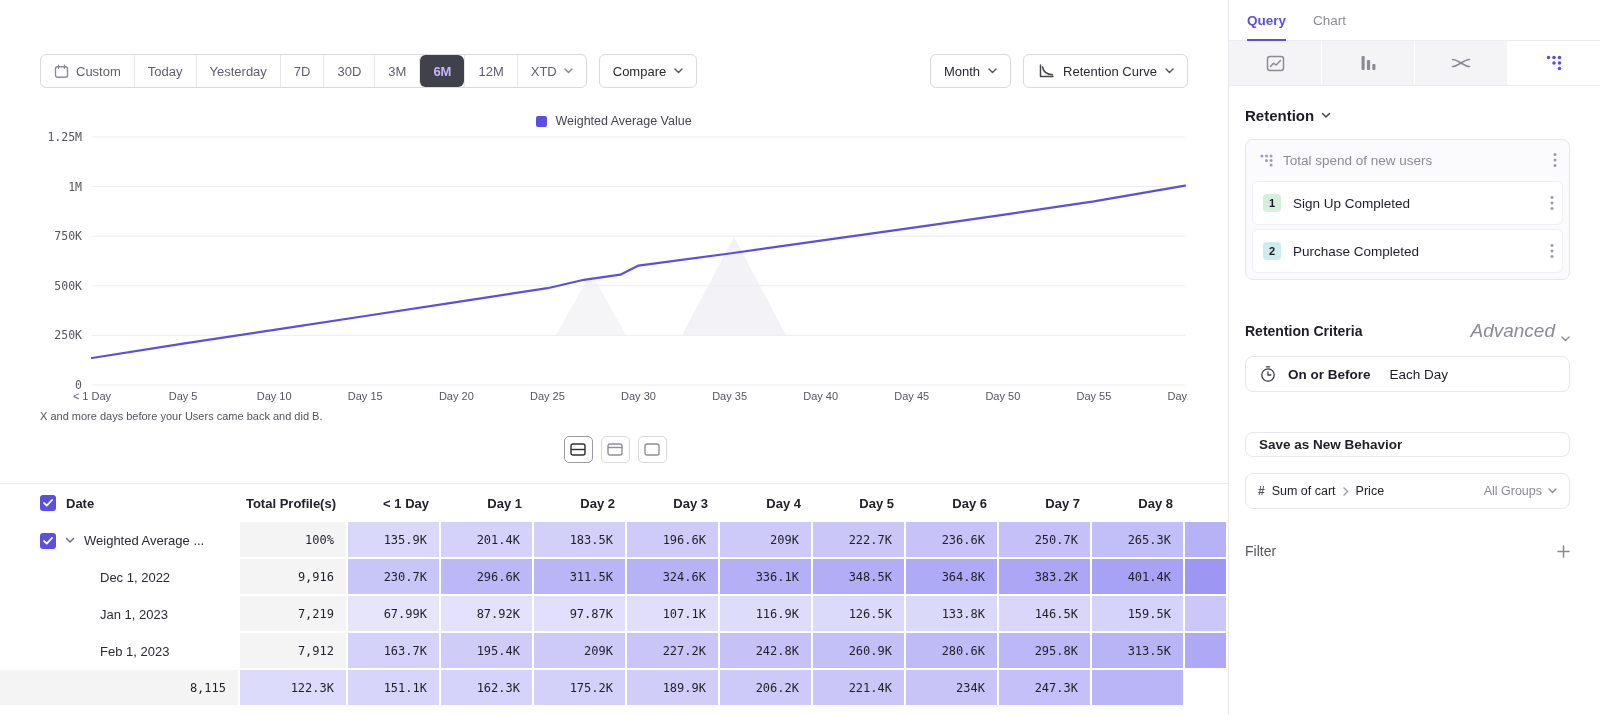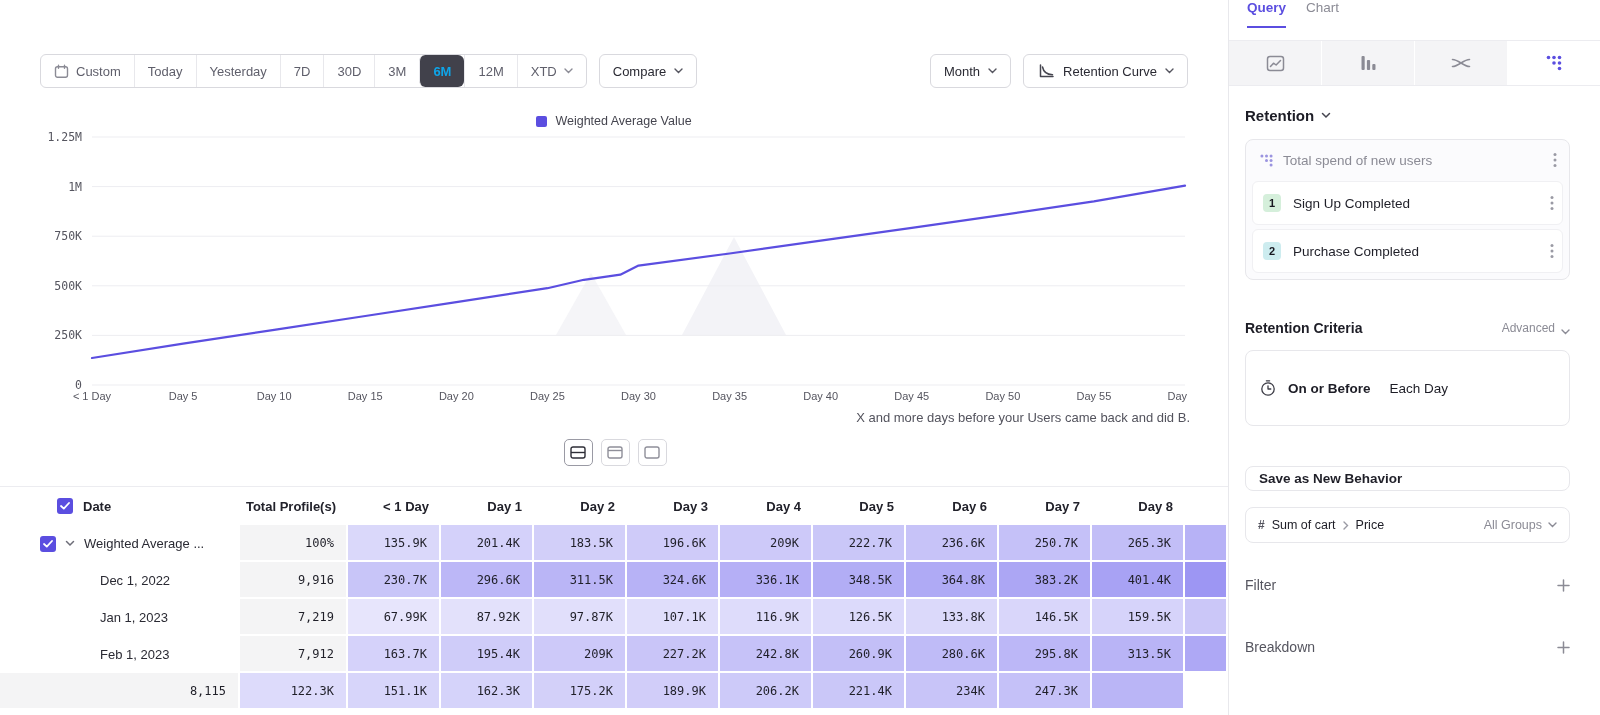--- a/index.html
+++ b/index.html
@@ -9,77 +9,77 @@
   .main { flex:0 0 1228px; width:1228px; overflow:hidden; }
   .sidebar { flex:1; border-left:1px solid #e8e8ec; display:flex; flex-direction:column; overflow:hidden; }
 
   
   .toolbar { display:flex; align-items:center; margin:54px 40px 0 40px; gap:12px; }
   .seg { display:inline-flex; border:1px solid #d9d9de; border-radius:6px; height:34px; background:#fff; overflow:hidden; }
   .seg button { border:none; background:none; font-family:"Liberation Sans",sans-serif; font-size:13px;
     color:#5f5f6b; padding:0 13px; display:flex; align-items:center; gap:7px; cursor:pointer;
     border-left:1px solid #e8e8ec; height:100%; }
   .seg button:first-child { border-left:none; }
-  .seg button.sel { background:#41414b; color:#0ea5e9; border-radius:6px; font-weight:600; }
+  .seg button.sel { background:#41414b; color:#c4b5fd; border-radius:6px; font-weight:600; }
   .btn { display:inline-flex; align-items:center; gap:8px; height:34px; border:1px solid #d9d9de;
     border-radius:6px; background:#fff; padding:0 13px; font-size:13px; color:#2a2a33; font-weight:500; cursor:pointer; }
   .toolbar .push { margin-left:auto; }
 
   
   .legend { display:flex; justify-content:center; align-items:center; gap:8px; margin-top:26px;
     font-size:12.5px; color:#45454f; }
   .legend .swatch { width:11px; height:11px; border-radius:2px; background:#5b4ee0; }
   #chart-svg { display:block; margin:4px 0 0 40px; }
-  .caption { width:1150px; margin:0 0 4px 40px; text-align:right; font-size:13px; color:#53535d; }
+  .caption { width:1150px; margin:0 0 4px 40px; text-align:left; font-size:11px; color:#53535d; }
   .toggles { width:1150px; margin:14px 0 0 40px; display:flex; justify-content:center; gap:8px; }
   .tglbtn { width:29px; height:27px; border:1px solid #d9d9de; border-radius:5px; background:#fff;
     display:flex; align-items:center; justify-content:center; cursor:pointer; }
   .tglbtn.sel { border-color:#9a9aa4; }
 
   
   .table { margin-top:20px; border-top:1px solid #ececf0; }
   .trow { display:grid; grid-template-columns:240px 108px repeat(9,93px) 43px; }
   .thead { height:38px; }
   .thead .c { font-size:13px; font-weight:700; color:#22222b; }
   .tbody { height:37px; }
   .c { display:flex; align-items:center; }
   .right { justify-content:flex-end; padding-right:12px; }
-  .datecell { padding-left:57px; gap:10px; }
+  .datecell { padding-left:40px; gap:10px; }
   .labelcell { padding-left:40px; gap:9px; font-size:13px; color:#2a2a33; }
   .labelcell.dated { padding-left:100px; }
   .rlabel { white-space:nowrap; overflow:hidden; text-overflow:ellipsis; }
   .mono { font-family:"DejaVu Sans Mono", monospace; font-size:12px; color:#1f1f28; }
   .totalcell { background:#f4f4f5; border-right:2px solid #fff; border-bottom:2px solid #fff; }
   .heat { border-right:2px solid #fff; border-bottom:2px solid #fff; }
   .cb { width:16px; height:16px; border-radius:3px; background:#5b4ee0; display:inline-flex;
     align-items:center; justify-content:center; flex:none; cursor:pointer; }
 
   
-  .sb-tabs { display:flex; gap:20px; padding:0 18px; height:41px; align-items:flex-start;
+  .sb-tabs { display:flex; gap:27px; padding:0 18px; height:41px; align-items:flex-end;
     border-bottom:1px solid #ececf0; font-size:13.5px; }
   .sb-tab { color:#8b8b95; padding-bottom:11px; border-bottom:2px solid transparent; margin-bottom:-1px; cursor:pointer; }
   .sb-tab.active { color:#5b4ee0; font-weight:700; border-bottom-color:#5b4ee0; }
   .sb-icons { display:flex; height:45px; border-bottom:1px solid #ececf0; }
   .sb-icon { flex:1; display:flex; align-items:center; justify-content:center; background:#f4f4f6;
     border-right:1px solid #fff; cursor:pointer; }
   .sb-icon:last-child { border-right:none; }
   .sb-icon.sel { background:#fff; }
   .sb-body { padding:0 30px 0 16px; }
   .sb-h { display:flex; align-items:center; gap:7px; margin-top:21px; font-size:15px; font-weight:700; color:#1d1d26; cursor:pointer; }
   .bcard { margin-top:15px; border:1px solid #e7e7eb; border-radius:8px; background:#fbfbfd; padding-bottom:6px; }
   .bcard-h { display:flex; align-items:center; gap:9px; padding:12px 12px 9px 13px; color:#8b8b95; font-size:13.5px; }
   .kebab { margin-left:auto; display:flex; cursor:pointer; }
   .step { display:flex; align-items:center; gap:12px; background:#fff; margin:4px 6px 0 6px; padding:12px 8px 12px 10px;
     border-radius:6px; border:1px solid #f0f0f3; font-size:13.5px; color:#1f1f28; cursor:pointer; }
   .badge { width:18px; height:18px; border-radius:4px; display:inline-flex; align-items:center; justify-content:center;
     font-size:11px; font-weight:700; color:#17171f; flex:none; }
   .crit { display:flex; align-items:center; margin-top:40px;gap:21px; }
   .crit .t { font-size:14px; font-weight:700; color:#1d1d26; }
-  .crit .adv { margin-left:auto; color:#8b8b95; font-size:12px; display:flex; align-items:flex-end; gap:6px; cursor:pointer; }
-  .tcard { margin-top:14px; border:1px solid #e7e7eb; border-radius:8px; padding:28px 13px;
+  .crit .adv { margin-left:auto; color:#8b8b95; font-size:19px; display:flex; align-items:flex-end; gap:6px; cursor:pointer;font-style:italic; }
+  .tcard { margin-top:14px; border:1px solid #e7e7eb; border-radius:8px; padding:8px 13px;
     display:flex; align-items:center; gap:11px; font-size:13.5px; background:#fff; cursor:pointer; }
   .tcard .w600 { font-weight:600; margin-right:8px; }
   .save { margin-top:40px; border:1px solid #e7e7eb; border-radius:8px; padding:4px 13px; background:#fff;
     font-size:13.5px; font-weight:600; color:#1f1f28; cursor:pointer; }
   .meas { margin-top:16px; border:1px solid #e7e7eb; border-radius:8px; padding:10px 12px;
     display:flex; align-items:center; gap:7px; font-size:12.5px; background:#fff; }
   .meas .hash { color:#55555f; font-weight:700; font-size:12px; }
   .meas .groups { margin-left:auto; color:#8b8b95; display:flex; align-items:center; gap:6px; cursor:pointer; }
   .ssec { display:flex; align-items:center; font-size:14px; color:#55555f; }
   .ssec .plusbtn { margin-left:auto; display:flex; cursor:pointer; }
@@ -454,24 +454,16 @@
 
       <div class="ssec" id="sec-filter">
         <span>Filter</span>
         <span class="plusbtn">
           <svg width="13" height="13" viewBox="0 0 13 13">
               <path d="M6.5 1v11M1 6.5h11" stroke="#8b8b95" stroke-width="1.5" stroke-linecap="round"></path>
             </svg>
         </span>
       </div>
 
-      <div class="ssec" id="sec-breakdown">
-        <span>Breakdown</span>
-        <span class="plusbtn">
-          <svg width="13" height="13" viewBox="0 0 13 13">
-              <path d="M6.5 1v11M1 6.5h11" stroke="#8b8b95" stroke-width="1.5" stroke-linecap="round"></path>
-            </svg>
-        </span>
-      </div>
 
     </div>
   </aside>
 </div>
 
 </body></html>

